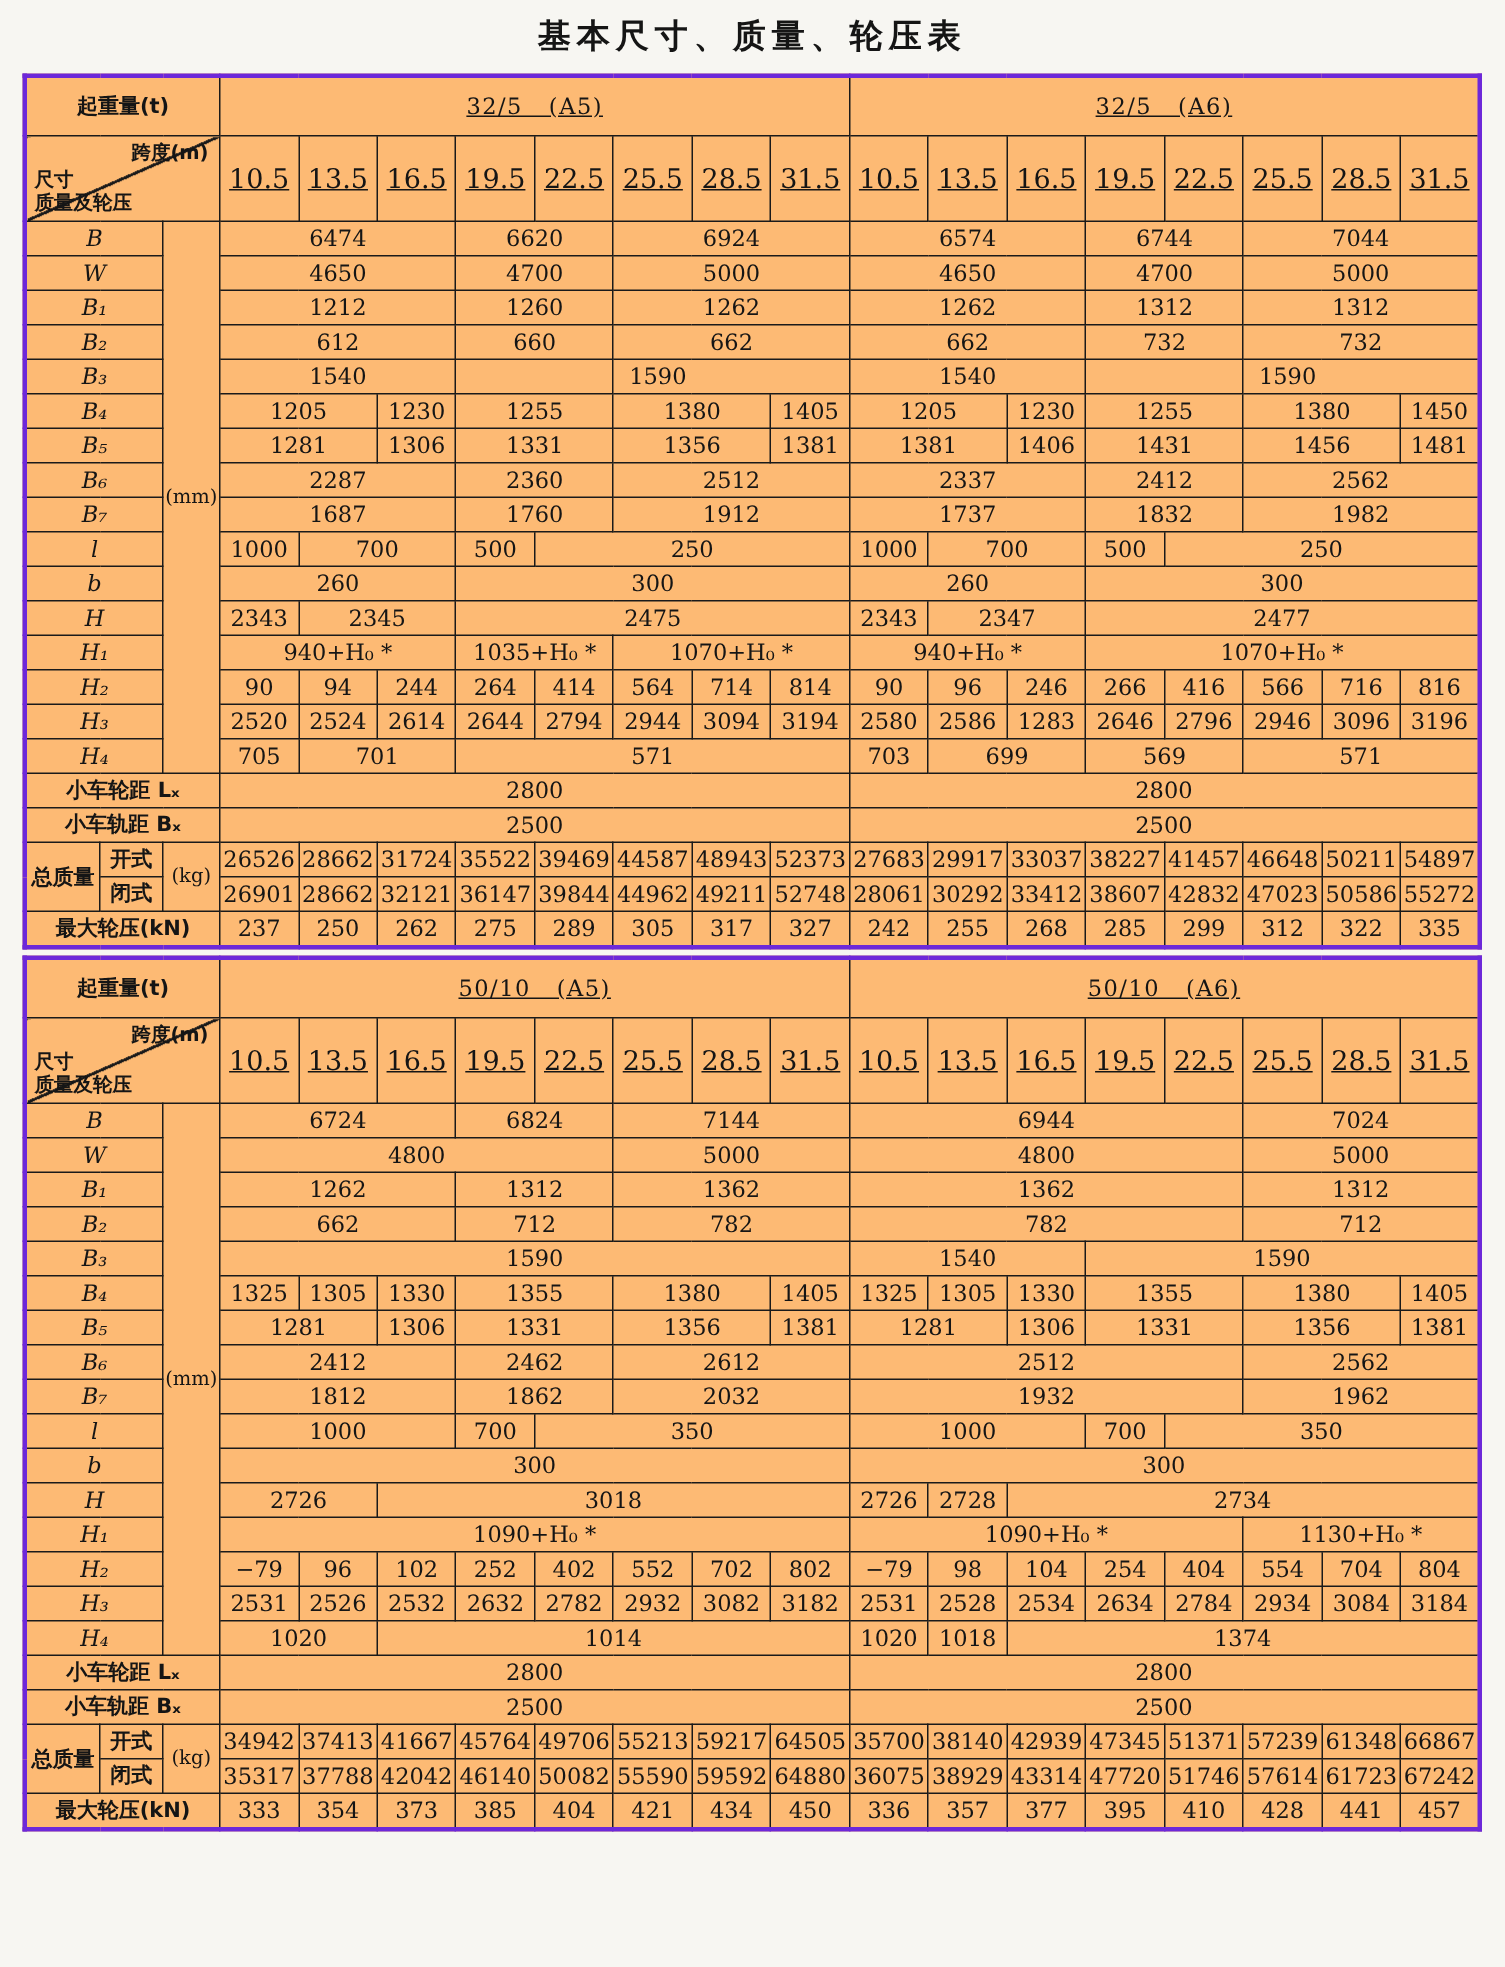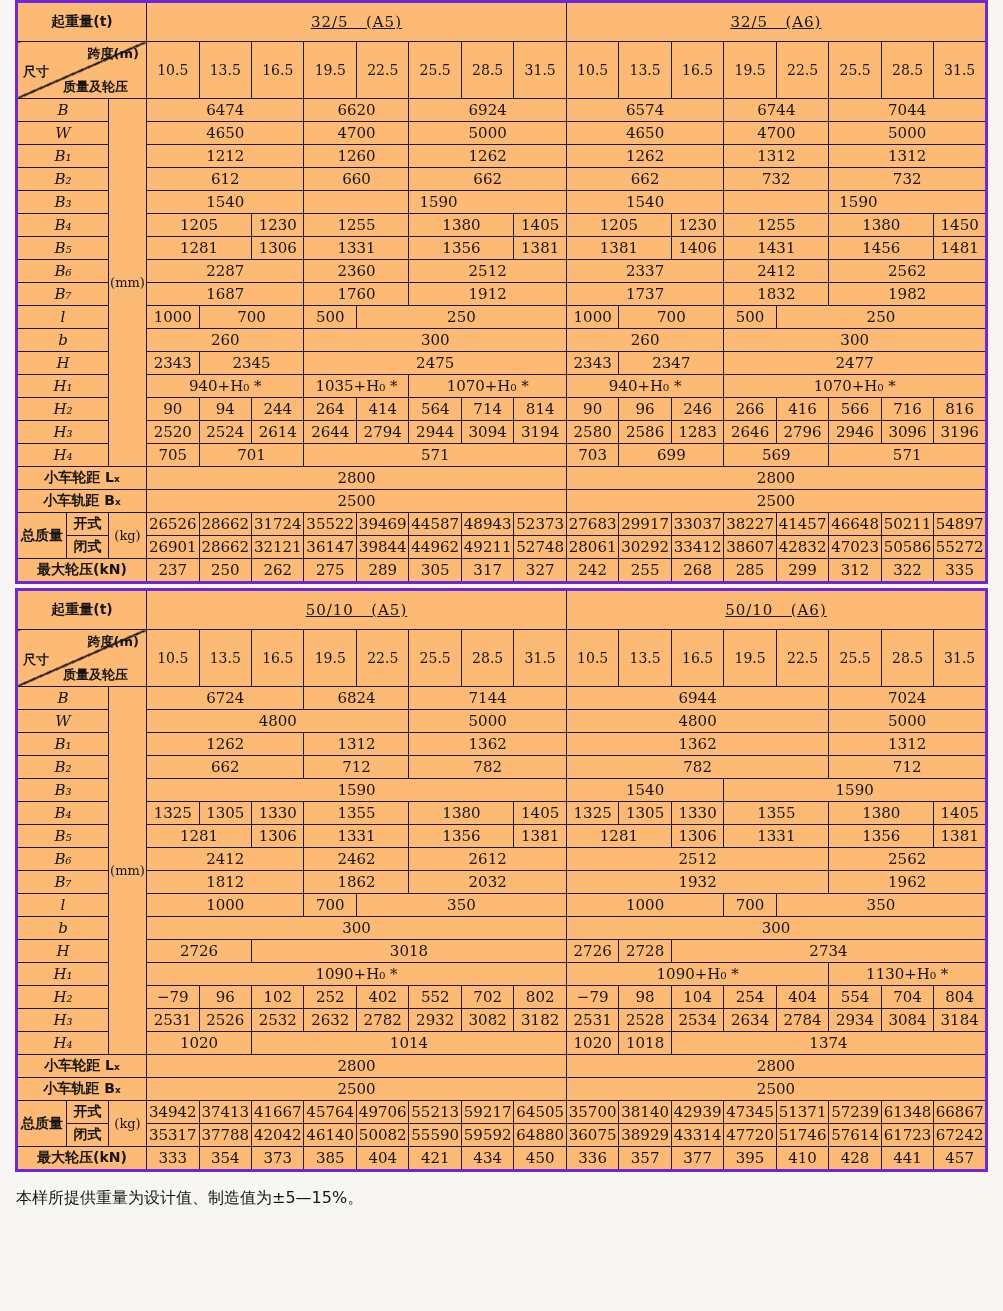--- a/index.html
+++ b/index.html
@@ -41,49 +41,50 @@
   tr.r-cap td{height:38px;}
   tr.r-span td{height:56px;}
   td.v{font-size:15px;}
   td.lbl{font-style:italic;font-size:15px;}
   td.cjk{
     font-family:"DejaVu Sans","Liberation Sans",sans-serif;
     font-weight:bold;font-size:14px;
   }
   td.unit{font-size:13px;}
   td.hdr{font-size:15px;white-space:pre;letter-spacing:1px;text-decoration:underline;}
-  td.col{font-size:14px;}
+  td.col{font-size:18px;text-decoration:underline;}
   td.lt{text-align:left;padding-left:10px;}
   td.diag{
     position:relative;
     background:linear-gradient(to bottom right,
       transparent calc(50% - 1.6px),
       #1a1a1a calc(50% - 1.6px),
       #1a1a1a calc(50% + 0.4px),
       transparent calc(50% + 0.4px));
     text-align:center;
   }
   .dg-top,.dg-l1,.dg-l2{
     position:absolute;
     font-family:"DejaVu Sans","Liberation Sans",sans-serif;
     font-weight:bold;font-size:13px;line-height:1.15;
   }
   .dg-top{top:5px;right:7px;}
   .dg-l1{left:5px;top:23px;}
-  .dg-l2{left:5px;bottom:3px;margin-left:40px;}
+  .dg-l2{left:5px;bottom:3px;}
   .footnote{
     font-family:"DejaVu Sans","Liberation Sans",sans-serif;
     font-size:16px;
     margin:16px 0 0 16px;
   }
 </style>
 </head>
 <body>
 
 <div class="sheet">
+  <div class="doc-title">基本尺寸、质量、轮压表</div>
 
   <table class="spec">
     <colgroup>
       <col style="width:50px">
         <col style="width:42px">
         <col style="width:38px">
       <col>
         <col>
         <col>
         <col>
@@ -646,14 +647,13 @@
           <td class="v">377</td>
           <td class="v">395</td>
           <td class="v">410</td>
           <td class="v">428</td>
           <td class="v">441</td>
           <td class="v">457</td>
         </tr>
       </tbody>
   </table>
 
-  <div class="footnote">本样所提供重量为设计值、制造值为±5—15%。</div>
 </div>
 
 </body></html>

